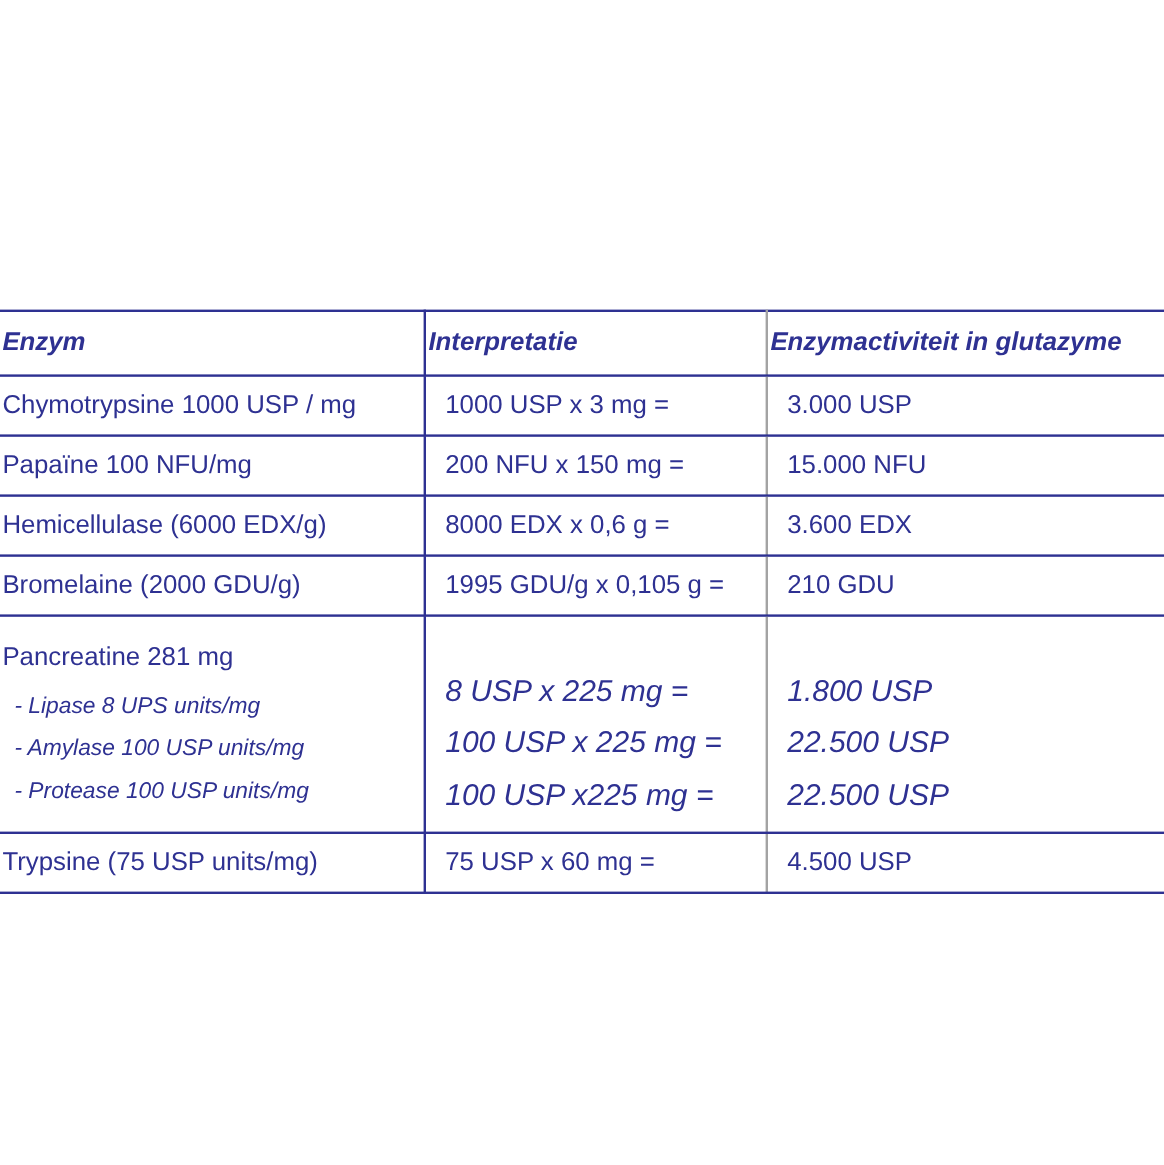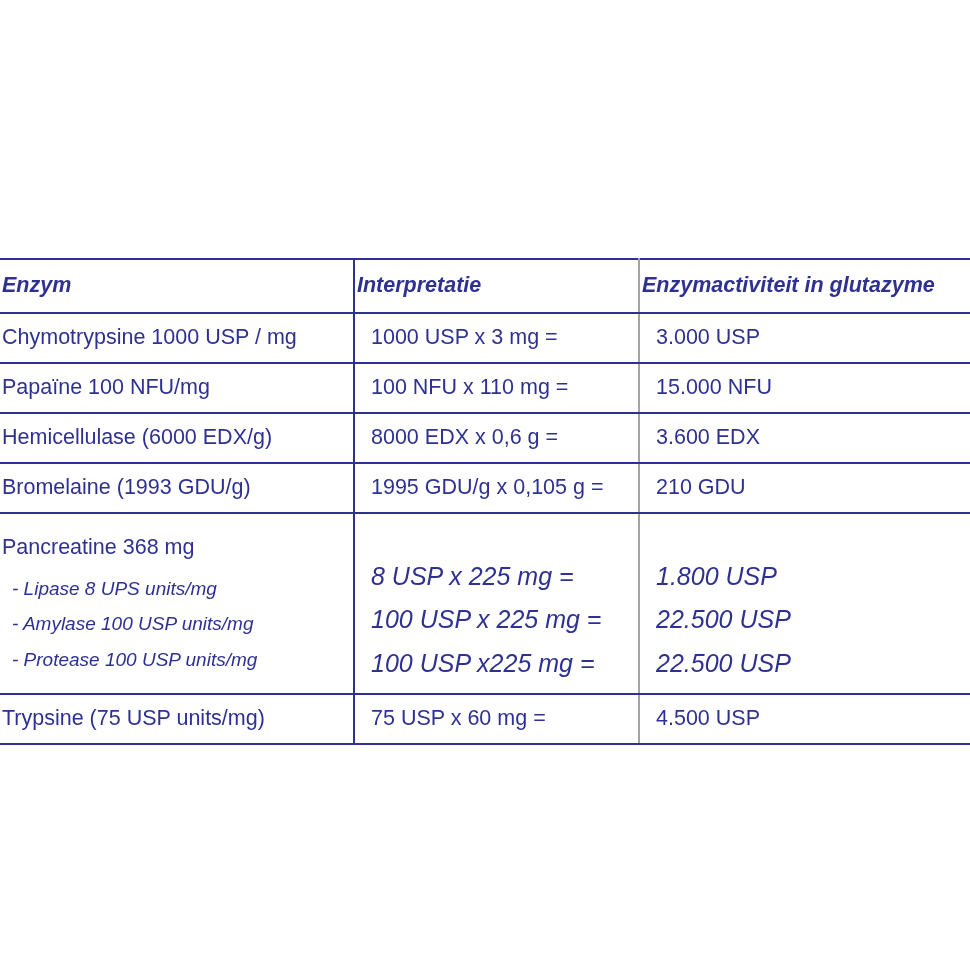--- a/index.html
+++ b/index.html
@@ -141,53 +141,53 @@
           </td>
           <td class="col3">
             <div class="cell cell-indent">3.000 USP</div>
           </td>
         </tr>
         <tr class="row-normal">
           <td class="col1">
             <div class="cell">Papaïne 100 NFU/mg</div>
           </td>
           <td class="col2">
-            <div class="cell cell-indent">100 NFU x 110 mg =</div>
+            <div class="cell cell-indent">200 NFU x 150 mg =</div>
           </td>
           <td class="col3">
             <div class="cell cell-indent">15.000 NFU</div>
           </td>
         </tr>
         <tr class="row-normal">
           <td class="col1">
             <div class="cell">Hemicellulase (6000 EDX/g)</div>
           </td>
           <td class="col2">
             <div class="cell cell-indent">8000 EDX x 0,6 g =</div>
           </td>
           <td class="col3">
             <div class="cell cell-indent">3.600 EDX</div>
           </td>
         </tr>
         <tr class="row-normal">
           <td class="col1">
-            <div class="cell">Bromelaine (1993 GDU/g)</div>
+            <div class="cell">Bromelaine (2000 GDU/g)</div>
           </td>
           <td class="col2">
             <div class="cell cell-indent">1995 GDU/g x 0,105 g =</div>
           </td>
           <td class="col3">
             <div class="cell cell-indent">210 GDU</div>
           </td>
         </tr>
 
         <tr>
           <td class="col1">
             <div class="pancreatine-cell">
-              <div class="pancreatine-title">Pancreatine 368 mg</div>
+              <div class="pancreatine-title">Pancreatine 281 mg</div>
               <div class="sub-line">- Lipase 8 UPS units/mg</div>
               <div class="sub-line">- Amylase 100 USP units/mg</div>
               <div class="sub-line">- Protease 100 USP units/mg</div>
             </div>
           </td>
           <td class="col2">
             <div class="pancreatine-calc cell-indent">
               <div class="calc-spacer"></div>
               <div class="calc-line">8 USP x 225 mg =</div>
               <div class="calc-line">100 USP x 225 mg =</div>

